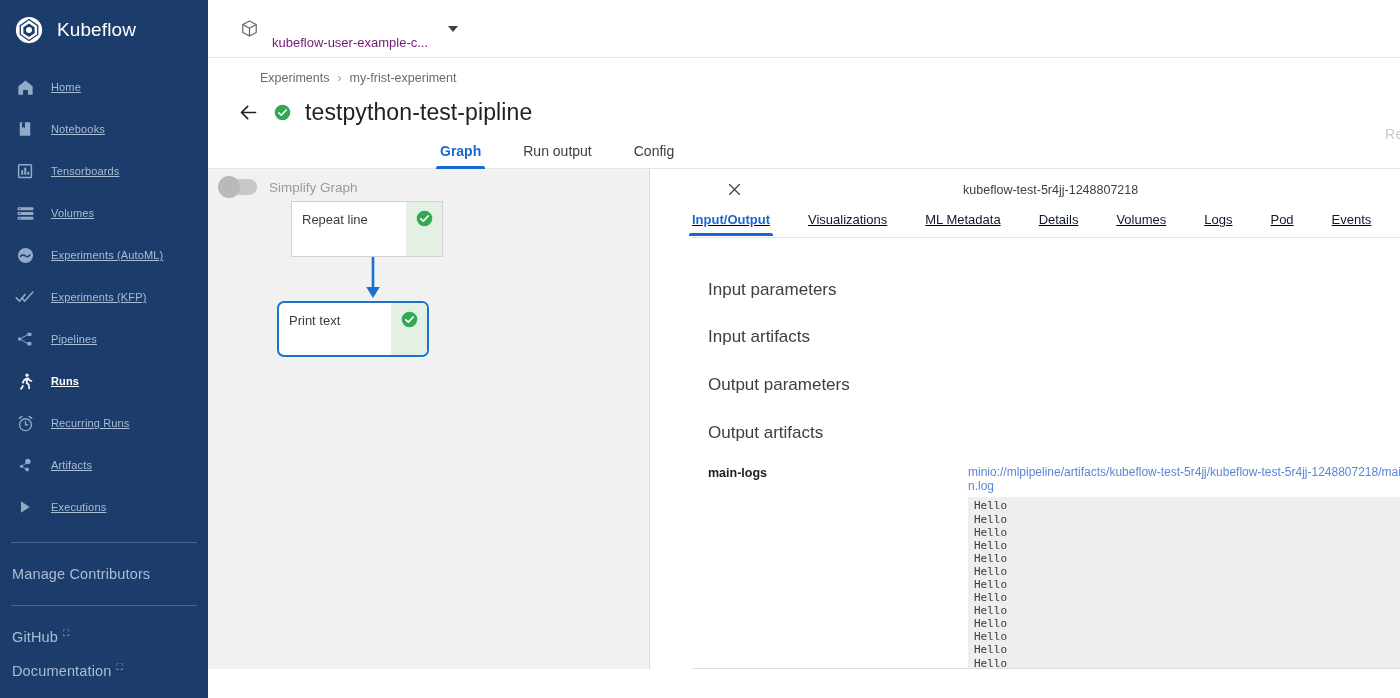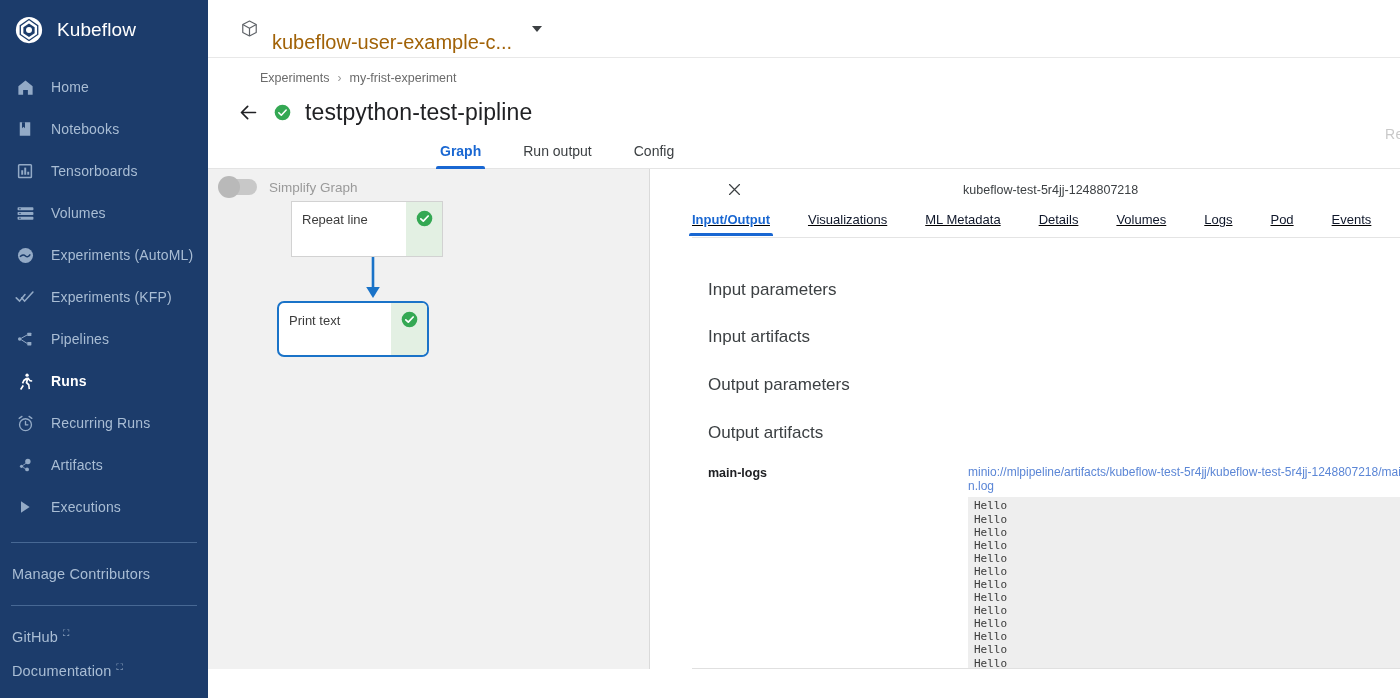--- a/index.html
+++ b/index.html
@@ -36,21 +36,21 @@
     height: 42px; padding-left: 14px; gap: 15px;
     cursor: pointer;
   }
   .nav-icon {
     width: 22px; height: 22px; flex: 0 0 22px;
     display: flex; align-items: center; justify-content: center;
     color: #93aac6;
   }
   .nav-item.active .nav-icon { color: #ffffff; }
   .nav-label {
-    font-size: 14px; color: #a9bdd4; letter-spacing: 0.15px;
+    font-size: 11px; color: #a9bdd4; letter-spacing: 0.15px; text-decoration: underline;
   }
   .nav-item.active .nav-label { color: #ffffff; font-weight: bold; }
   .divider {
     height: 1px; background: #476894;
     margin: 14px 11px 14px 11px;
   }
   .plain-link {
     font-size: 14.5px; color: #a9bdd4;
     padding-left: 12px; height: 34px;
     display: flex; align-items: center; gap: 5px;
@@ -61,21 +61,21 @@
   
   .main { flex: 1 1 auto; height: 698px; position: relative; background: #fff; }
 
   .ns-bar {
     height: 58px; display: flex; align-items: center;
     padding-left: 32px; gap: 12px;
     border-bottom: 1px solid #e8e8e8;
     background: #fff;
   }
   .ns-icon { width: 20px; height: 20px; color: #5f6368; display: flex; align-items: center; }
-  .ns-text { font-size: 20px; color: #a16207; margin-top: 28px; }
+  .ns-text { font-size: 13px; color: #701a75; margin-top: 28px; }
   .ns-caret {
     width: 0; height: 0; margin-left: 8px;
     border-left: 5.5px solid transparent;
     border-right: 5.5px solid transparent;
     border-top: 6.5px solid #3c4043;
   }
 
   .page-head { position: relative; padding: 0 0 0 0; background: #fff; }
   .breadcrumb {
     display: flex; align-items: center; gap: 8px;

